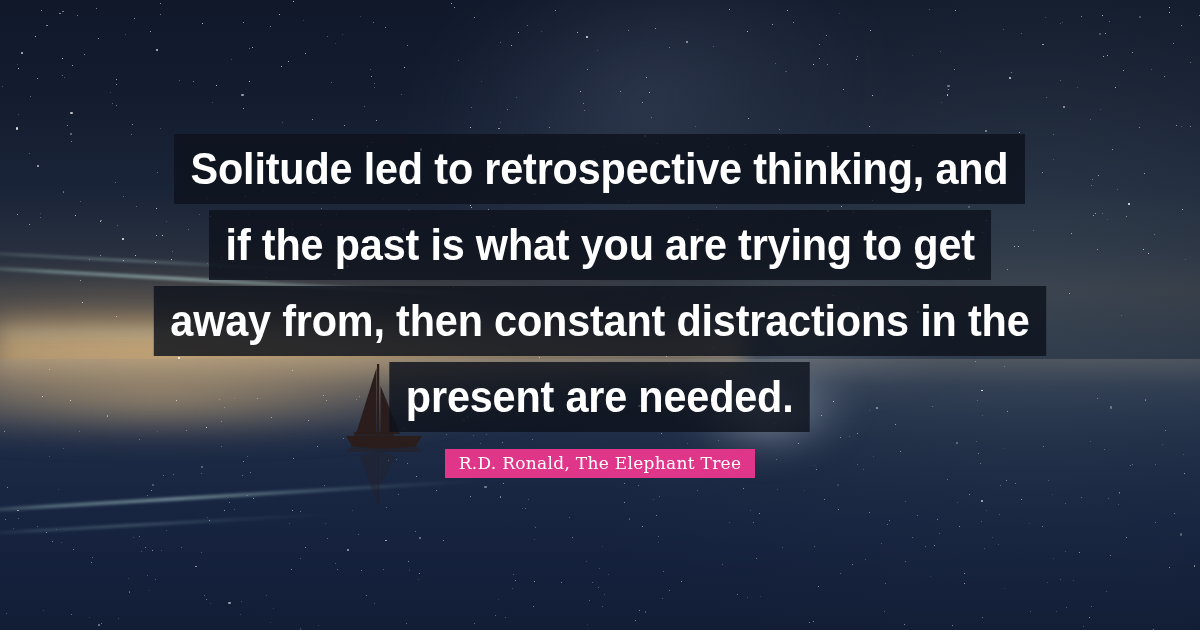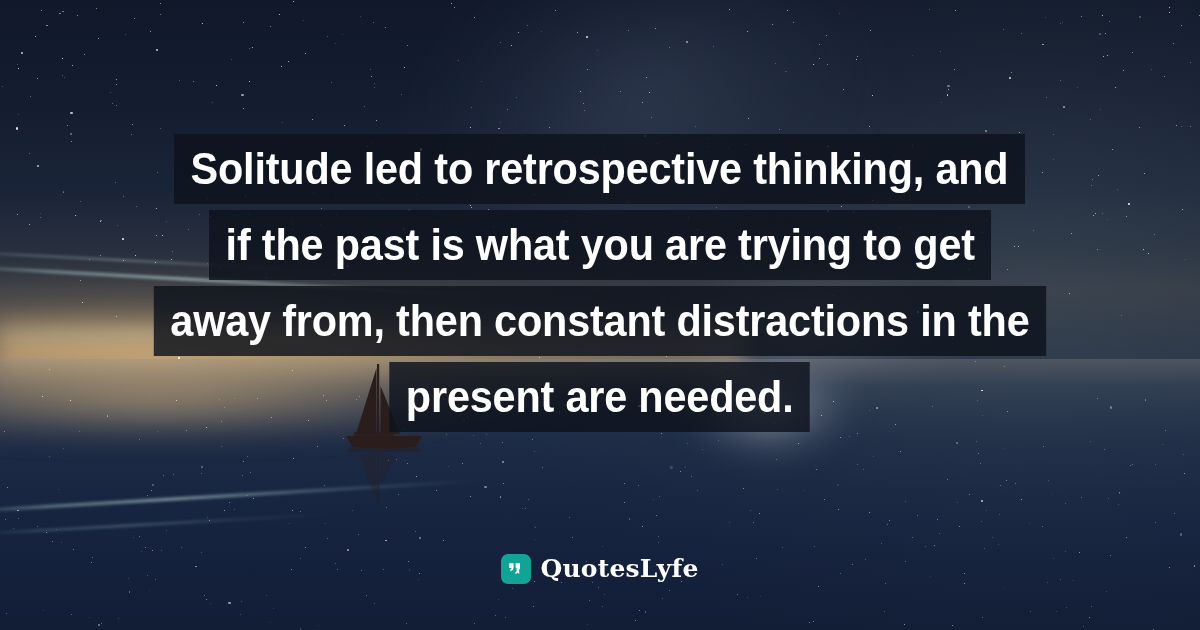--- a/index.html
+++ b/index.html
@@ -1097,24 +1097,18 @@
     </div>
   </div>
 
   <div class="quote">
     <span class="qline">Solitude led to retrospective thinking, and</span>
     <span class="qline">if the past is what you are trying to get</span>
     <span class="qline">away from, then constant distractions in the</span>
     <span class="qline">present are needed.</span>
   </div>
 
-
-  <div class="brand">
-    <span class="brand-mark">
-      <svg width="20" height="20" viewBox="0 0 20 20">
-        <path fill="#ffffff" d="M3.2 4.2h4.4v4.0c0 1.9-1.0 3.3-2.9 4.0l-.8-1.4c1.0-.45 1.5-1.05 1.55-1.8H3.2V4.2z"></path>
-        <path fill="#ffffff" d="M9.6 4.2H14v4.0c0 1.0-.3 1.85-.85 2.55v4.2l-1.75-1.5-1.35 1.6-1.0-.95 1.55-1.85V9.0h-1.0V4.2z"></path>
-      </svg>
-    </span>
-    <span class="brand-name">QuotesLyfe</span>
+  <div class="attribution">
+    <span class="attr-band">R.D. Ronald, The Elephant Tree</span>
   </div>
 
+
 </div>
 
 </body></html>

